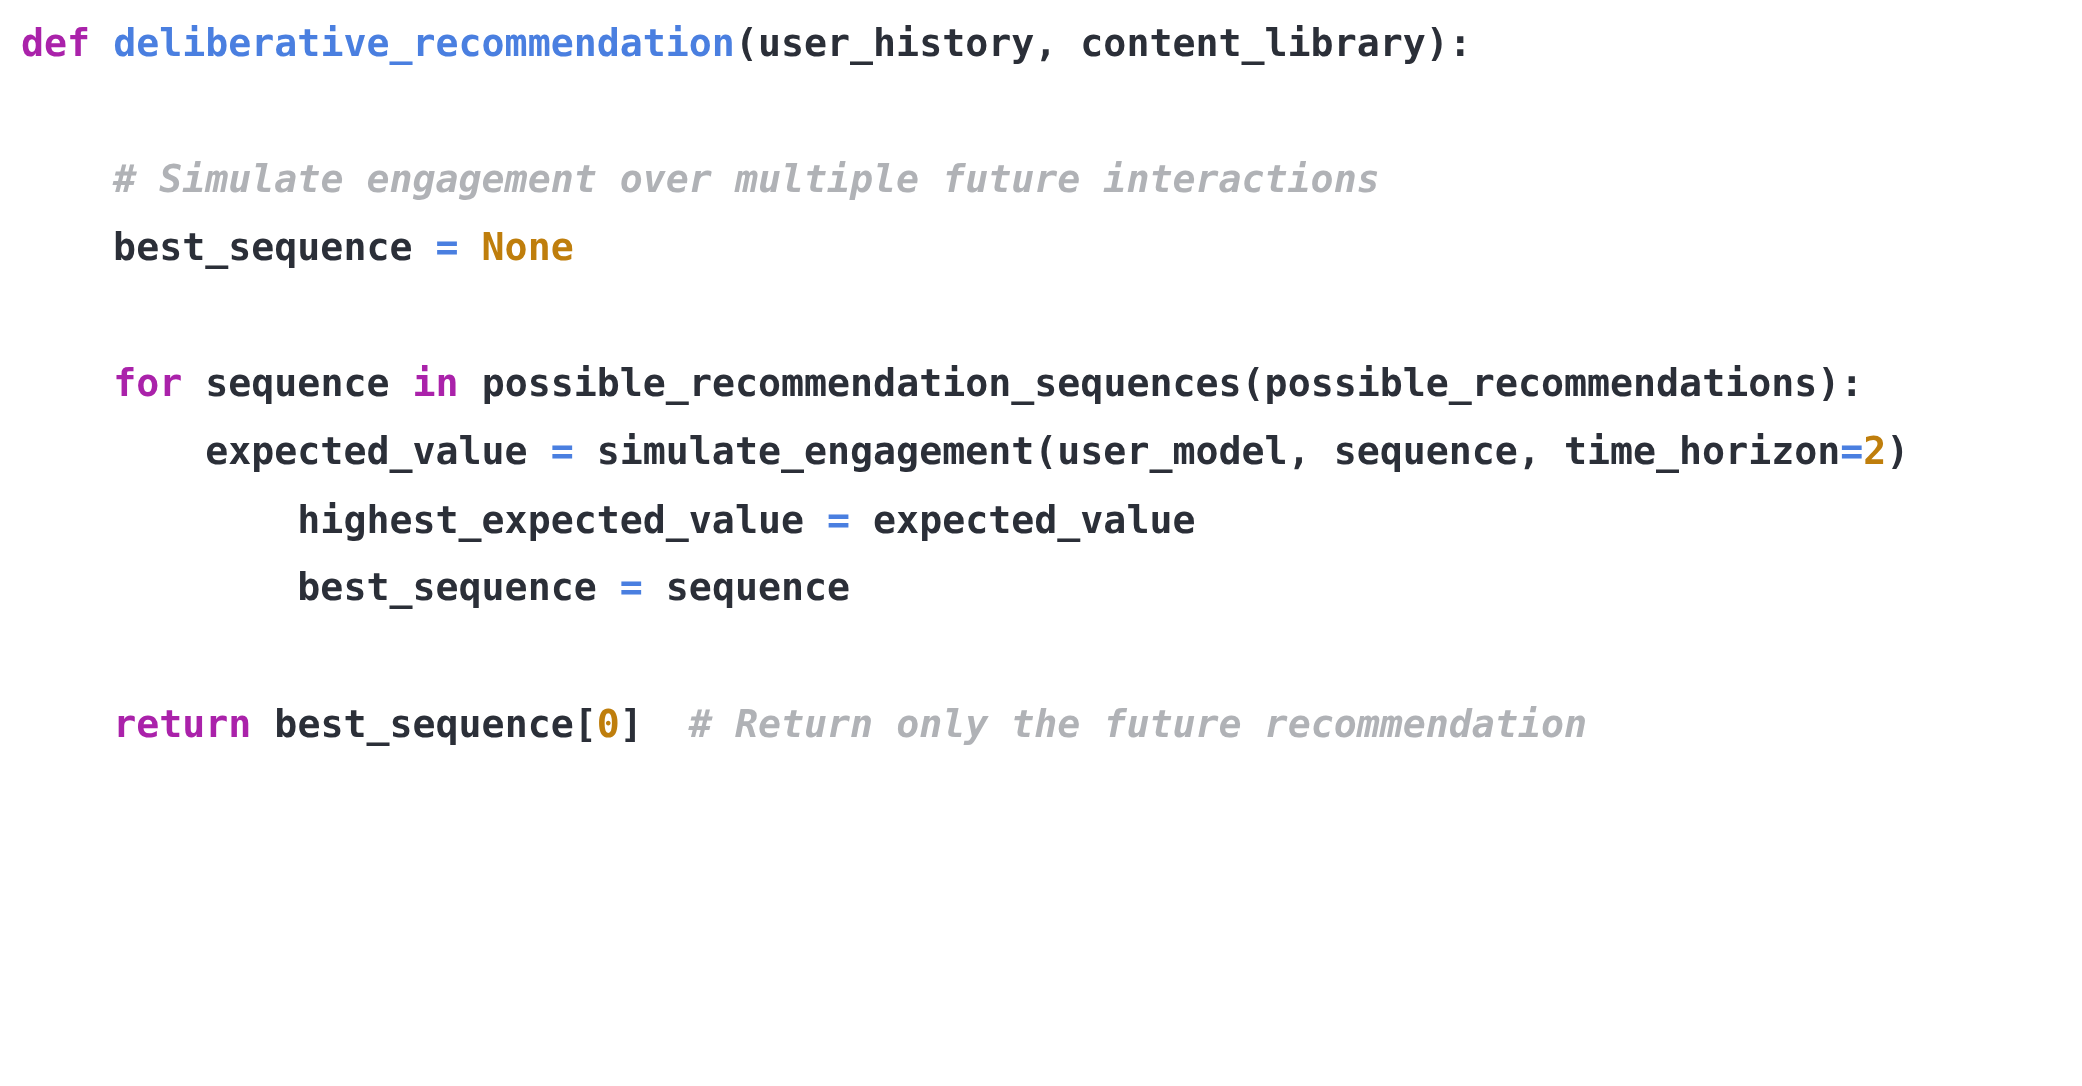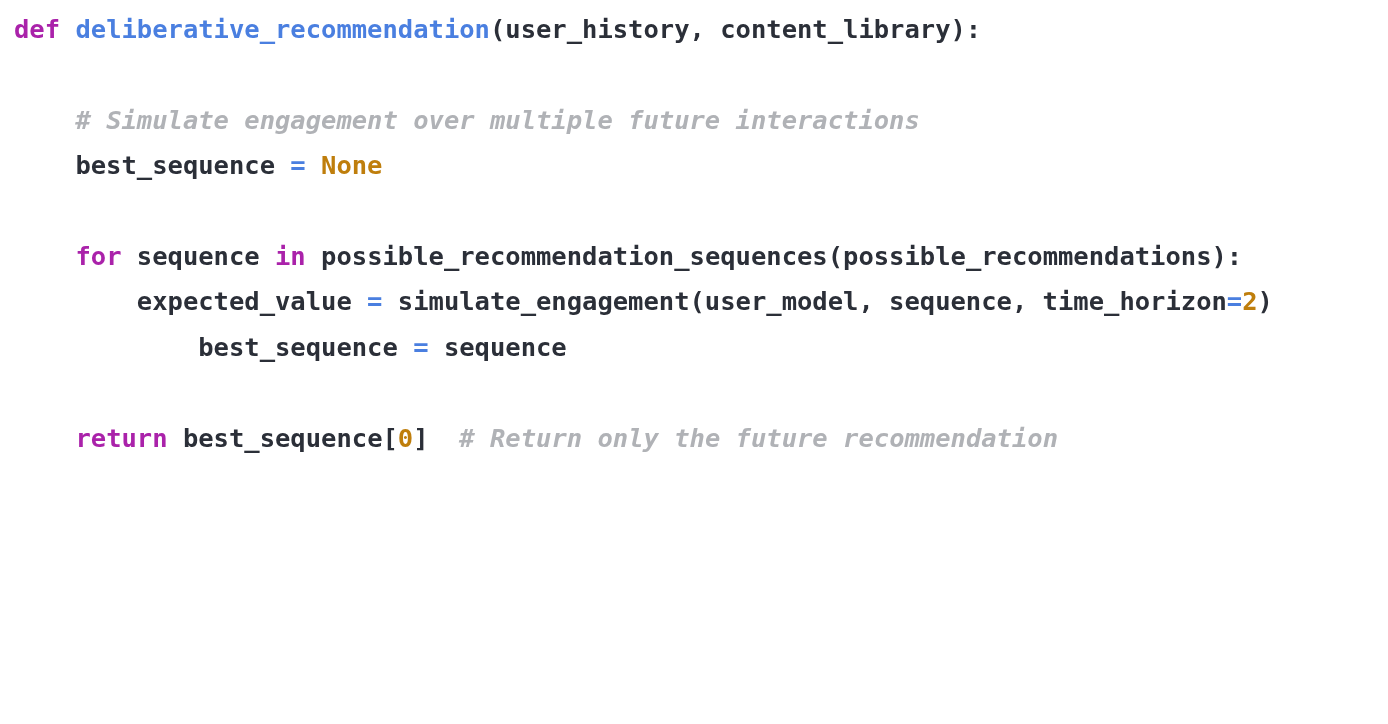--- a/index.html
+++ b/index.html
@@ -50,16 +50,17 @@
 <body>
 
 <div id="code-block">
     <div class="code-line"><span class="tok-keyword">def</span><span class="tok-plain"> </span><span class="tok-funcname">deliberative_recommendation</span><span class="tok-plain">(user_history, content_library):</span></div>
     <div class="code-line">&nbsp;</div>
     <div class="code-line"><span class="tok-plain">    </span><span class="tok-comment"># Simulate engagement over multiple future interactions</span></div>
     <div class="code-line"><span class="tok-plain">    best_sequence </span><span class="tok-operator">=</span><span class="tok-plain"> </span><span class="tok-literal">None</span></div>
     <div class="code-line">&nbsp;</div>
     <div class="code-line"><span class="tok-plain">    </span><span class="tok-keyword">for</span><span class="tok-plain"> sequence </span><span class="tok-keyword">in</span><span class="tok-plain"> possible_recommendation_sequences(possible_recommendations):</span></div>
     <div class="code-line"><span class="tok-plain">        expected_value </span><span class="tok-operator">=</span><span class="tok-plain"> simulate_engagement(user_model, sequence, time_horizon</span><span class="tok-operator">=</span><span class="tok-literal">2</span><span class="tok-plain">)</span></div>
+    <div class="code-line"><span class="tok-plain">            highest_expected_value </span><span class="tok-operator">=</span><span class="tok-plain"> expected_value</span></div>
     <div class="code-line"><span class="tok-plain">            best_sequence </span><span class="tok-operator">=</span><span class="tok-plain"> sequence</span></div>
     <div class="code-line">&nbsp;</div>
     <div class="code-line"><span class="tok-plain">    </span><span class="tok-keyword">return</span><span class="tok-plain"> best_sequence[</span><span class="tok-literal">0</span><span class="tok-plain">]  </span><span class="tok-comment"># Return only the future recommendation</span></div>
   </div>
 
 </body></html>

